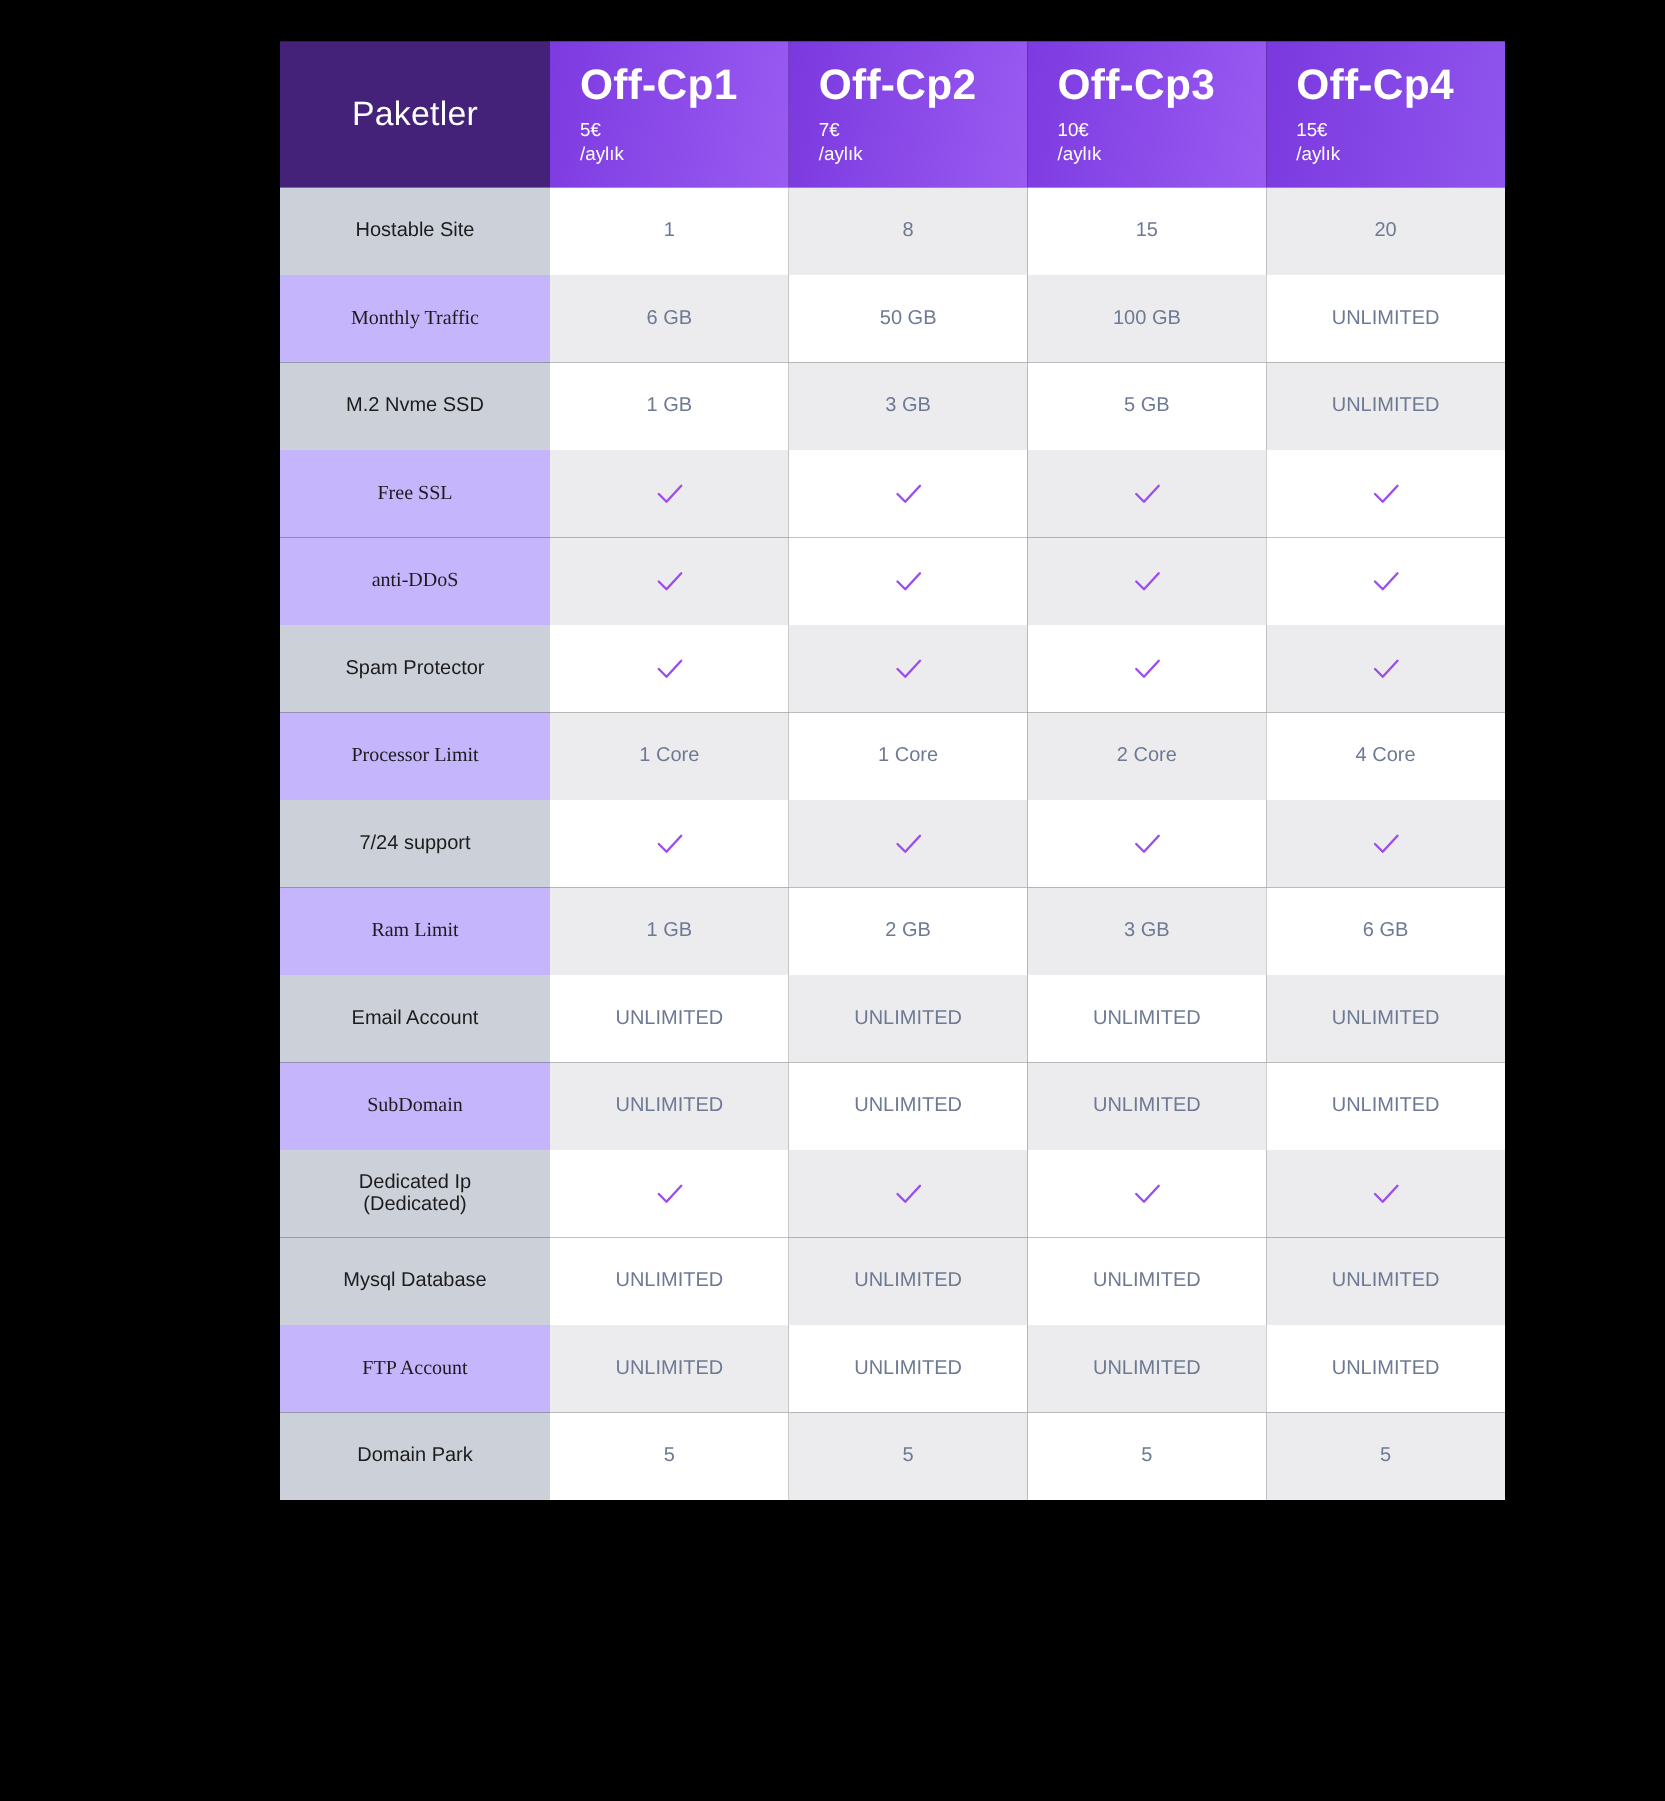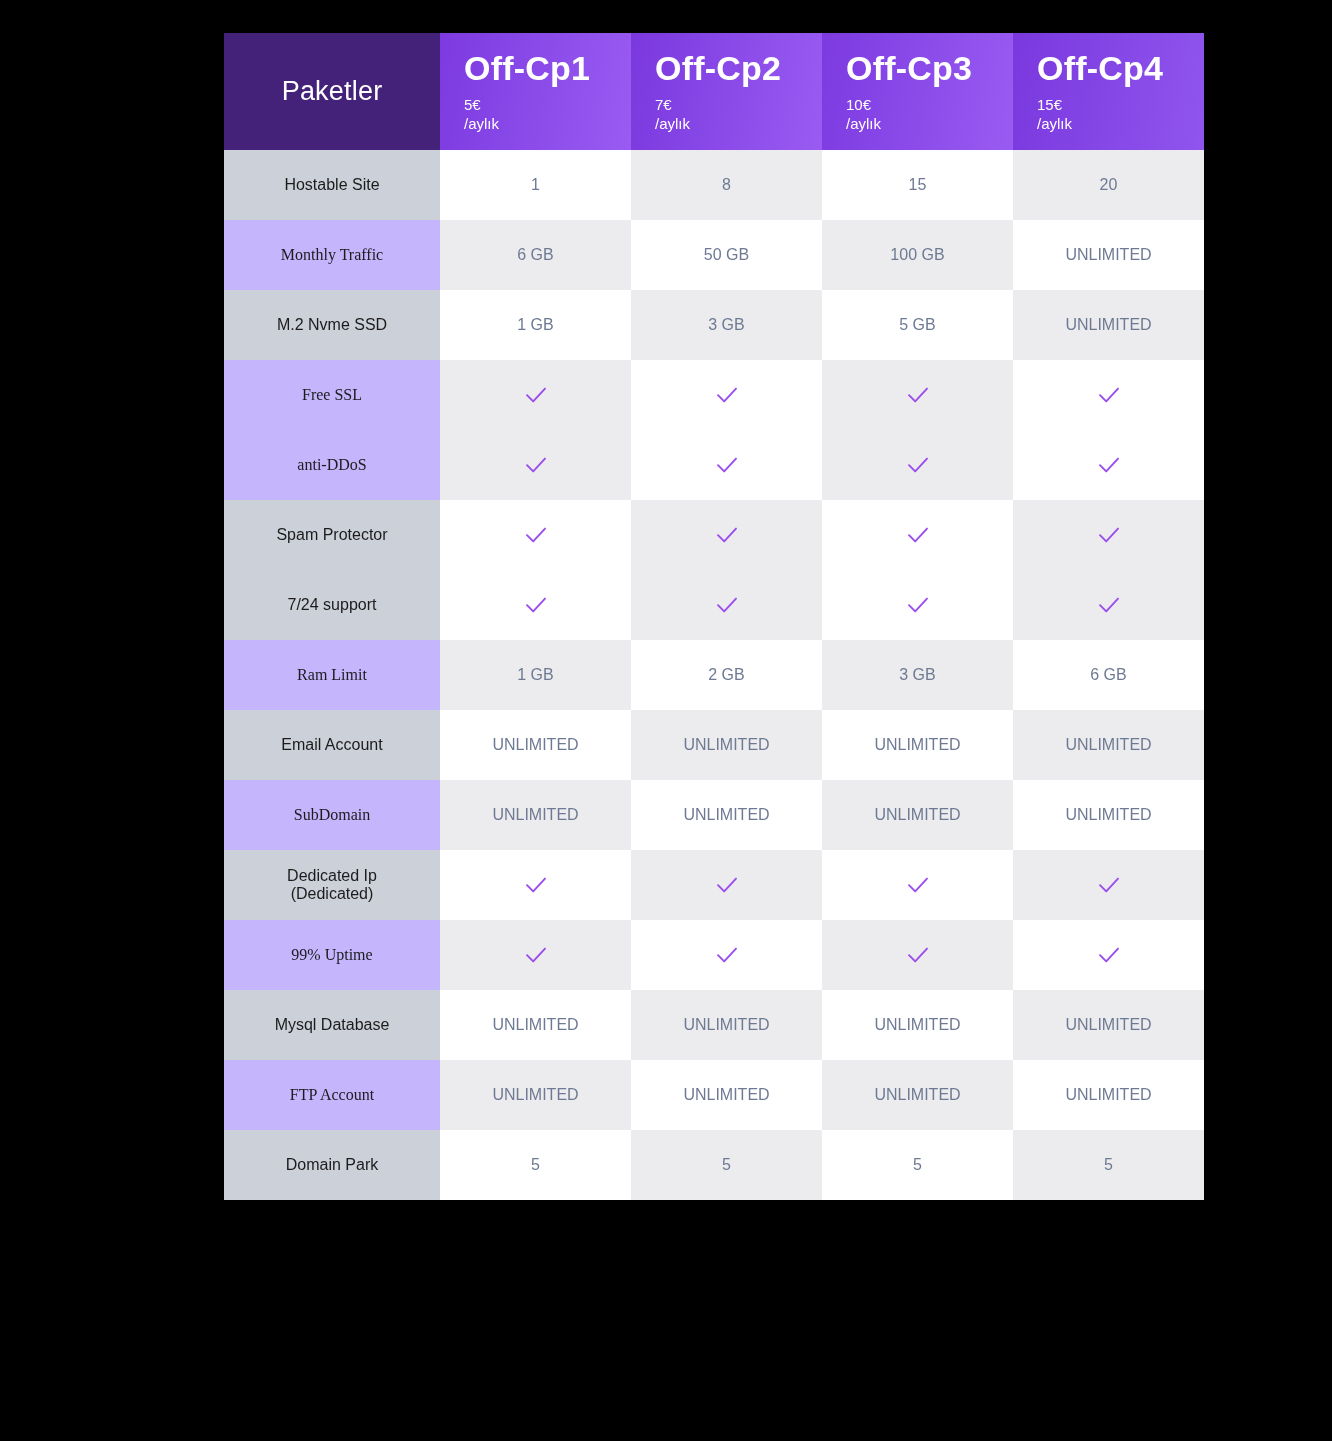--- a/index.html
+++ b/index.html
@@ -218,20 +218,29 @@
                 <path d="M4 13.2 L10.2 19.4 L22 6.6" fill="none" stroke="#9B4DEE" stroke-width="1.9" stroke-linecap="round" stroke-linejoin="round"></path>
               </svg></span></td>
           <td class="val shade-b"><span class="check"><svg viewBox="0 0 26 26" width="26" height="26" aria-hidden="true">
                 <path d="M4 13.2 L10.2 19.4 L22 6.6" fill="none" stroke="#9B4DEE" stroke-width="1.9" stroke-linecap="round" stroke-linejoin="round"></path>
               </svg></span></td>
           <td class="val shade-a"><span class="check"><svg viewBox="0 0 26 26" width="26" height="26" aria-hidden="true">
                 <path d="M4 13.2 L10.2 19.4 L22 6.6" fill="none" stroke="#9B4DEE" stroke-width="1.9" stroke-linecap="round" stroke-linejoin="round"></path>
               </svg></span></td>
         </tr>
         <tr>
+          <td class="feat shade-b">
+            <span class="sub-line">Processor Limit</span>
+          </td>
+          <td class="val shade-a">1 Core</td>
+          <td class="val shade-b">1 Core</td>
+          <td class="val shade-a">2 Core</td>
+          <td class="val shade-b">4 Core</td>
+        </tr>
+        <tr>
           <td class="feat shade-a">
             <span class="sub-line">7/24 support</span>
           </td>
           <td class="val shade-b"><span class="check"><svg viewBox="0 0 26 26" width="26" height="26" aria-hidden="true">
                 <path d="M4 13.2 L10.2 19.4 L22 6.6" fill="none" stroke="#9B4DEE" stroke-width="1.9" stroke-linecap="round" stroke-linejoin="round"></path>
               </svg></span></td>
           <td class="val shade-a"><span class="check"><svg viewBox="0 0 26 26" width="26" height="26" aria-hidden="true">
                 <path d="M4 13.2 L10.2 19.4 L22 6.6" fill="none" stroke="#9B4DEE" stroke-width="1.9" stroke-linecap="round" stroke-linejoin="round"></path>
               </svg></span></td>
           <td class="val shade-b"><span class="check"><svg viewBox="0 0 26 26" width="26" height="26" aria-hidden="true">
@@ -280,37 +289,20 @@
                 <path d="M4 13.2 L10.2 19.4 L22 6.6" fill="none" stroke="#9B4DEE" stroke-width="1.9" stroke-linecap="round" stroke-linejoin="round"></path>
               </svg></span></td>
           <td class="val shade-b"><span class="check"><svg viewBox="0 0 26 26" width="26" height="26" aria-hidden="true">
                 <path d="M4 13.2 L10.2 19.4 L22 6.6" fill="none" stroke="#9B4DEE" stroke-width="1.9" stroke-linecap="round" stroke-linejoin="round"></path>
               </svg></span></td>
           <td class="val shade-a"><span class="check"><svg viewBox="0 0 26 26" width="26" height="26" aria-hidden="true">
                 <path d="M4 13.2 L10.2 19.4 L22 6.6" fill="none" stroke="#9B4DEE" stroke-width="1.9" stroke-linecap="round" stroke-linejoin="round"></path>
               </svg></span></td>
         </tr>
         <tr>
-          <td class="feat shade-b">
-            <span class="sub-line">99% Uptime</span>
-          </td>
-          <td class="val shade-a"><span class="check"><svg viewBox="0 0 26 26" width="26" height="26" aria-hidden="true">
-                <path d="M4 13.2 L10.2 19.4 L22 6.6" fill="none" stroke="#9B4DEE" stroke-width="1.9" stroke-linecap="round" stroke-linejoin="round"></path>
-              </svg></span></td>
-          <td class="val shade-b"><span class="check"><svg viewBox="0 0 26 26" width="26" height="26" aria-hidden="true">
-                <path d="M4 13.2 L10.2 19.4 L22 6.6" fill="none" stroke="#9B4DEE" stroke-width="1.9" stroke-linecap="round" stroke-linejoin="round"></path>
-              </svg></span></td>
-          <td class="val shade-a"><span class="check"><svg viewBox="0 0 26 26" width="26" height="26" aria-hidden="true">
-                <path d="M4 13.2 L10.2 19.4 L22 6.6" fill="none" stroke="#9B4DEE" stroke-width="1.9" stroke-linecap="round" stroke-linejoin="round"></path>
-              </svg></span></td>
-          <td class="val shade-b"><span class="check"><svg viewBox="0 0 26 26" width="26" height="26" aria-hidden="true">
-                <path d="M4 13.2 L10.2 19.4 L22 6.6" fill="none" stroke="#9B4DEE" stroke-width="1.9" stroke-linecap="round" stroke-linejoin="round"></path>
-              </svg></span></td>
-        </tr>
-        <tr>
           <td class="feat shade-a">
             <span class="sub-line">Mysql Database</span>
           </td>
           <td class="val shade-b">UNLIMITED</td>
           <td class="val shade-a">UNLIMITED</td>
           <td class="val shade-b">UNLIMITED</td>
           <td class="val shade-a">UNLIMITED</td>
         </tr>
         <tr>
           <td class="feat shade-b">

